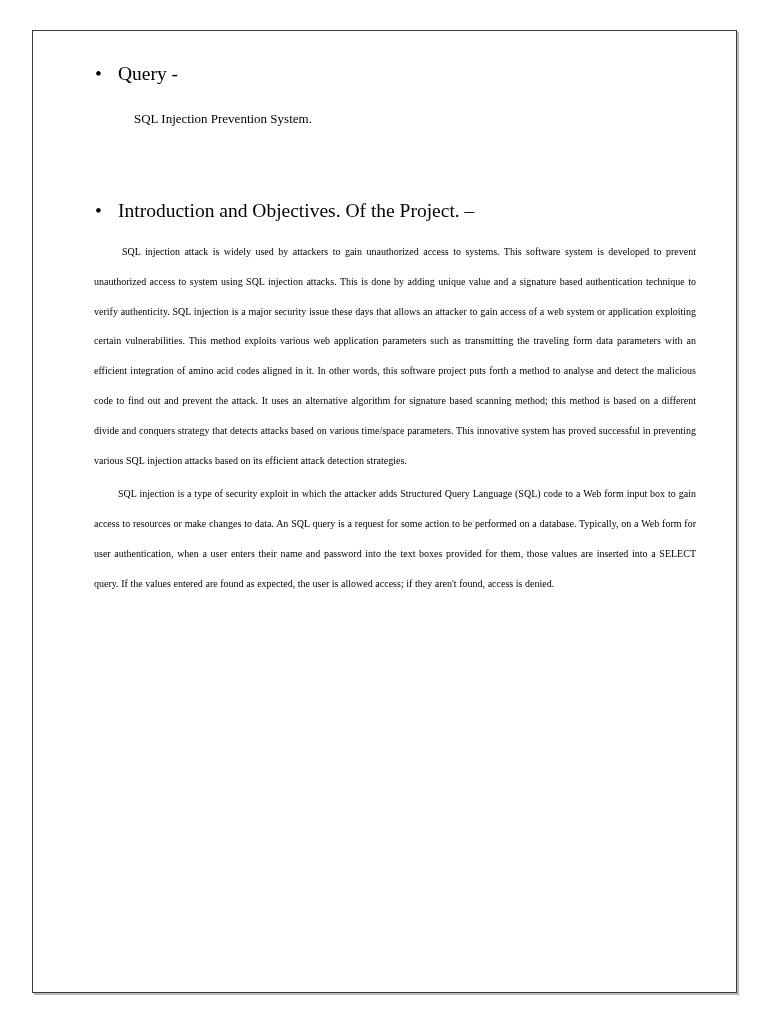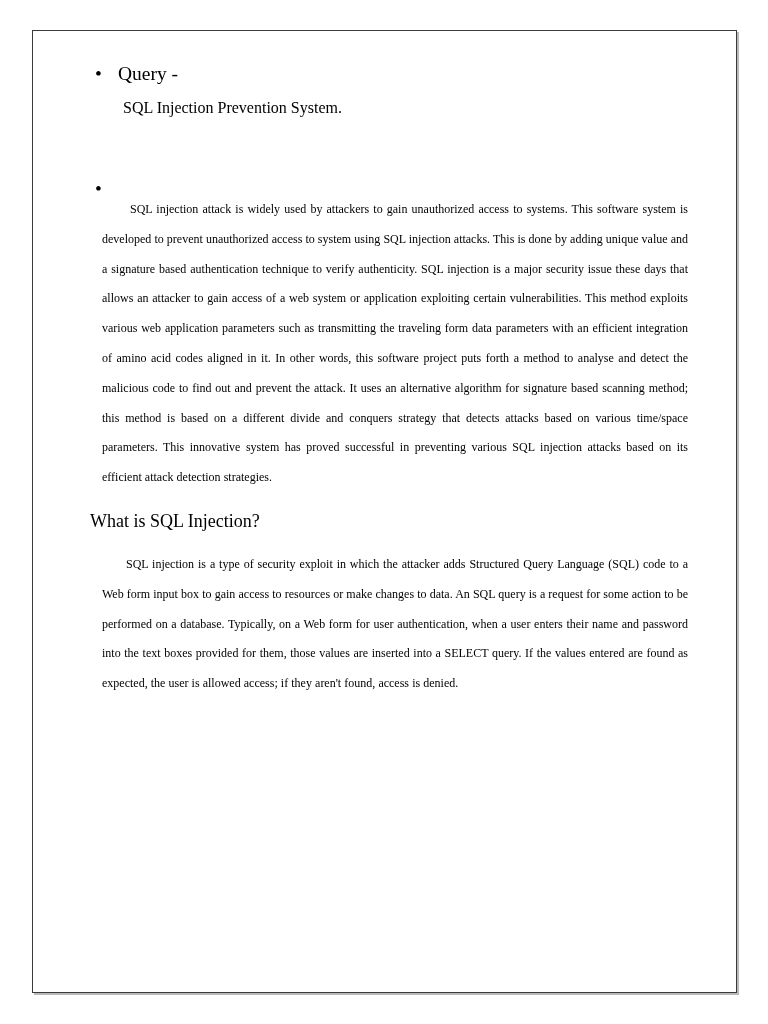--- a/index.html
+++ b/index.html
@@ -55,33 +55,33 @@
   }
   .bullet-heading .bullet-glyph {
     position: absolute;
     left: 5px;
     top: 0;
     font-size: 19.5px;
     line-height: 28px;
   }
 
   .title-value {
-    margin: 5px;
+    margin: 16px;
     padding-left: 28px;
-    font-size: 16px;
+    font-size: 13px;
     line-height: 30px;
   }
 
   .gap-after-title { height: 47px; }
   .gap-after-intro-heading { height: 8px; }
 
   
   .body-para {
-    margin: 12px;
-    font-size: 12px;
+    margin: 4px;
+    font-size: 10px;
     line-height: 29.8px;
     text-align: justify;
     text-indent: 28px;
     -webkit-hyphens: none;
     hyphens: none;
     word-spacing: 0.1px;
   }
 
   .section-subheading {
     margin: 0;
@@ -106,25 +106,25 @@
           <span>Query -</span>
         </div>
         <p class="title-value">SQL Injection Prevention System.</p>
       </div>
 
       <div class="gap-after-title"></div>
 
       <div>
         <div class="bullet-heading">
           <span class="bullet-glyph">•</span>
+          <span>Introduction and Objectives. Of the Project. –</span>
         </div>
         <div class="gap-after-intro-heading"></div>
         <p class="body-para">SQL injection attack is widely used by attackers to gain unauthorized access to systems. This software system is developed to prevent unauthorized access to system using SQL injection attacks. This is done by adding unique value and a signature based authentication technique to verify authenticity. SQL injection is a major security issue these days that allows an attacker to gain access of a web system or application exploiting certain vulnerabilities. This method exploits various web application parameters such as transmitting the traveling form data parameters with an efficient integration of amino acid codes aligned in it. In other words, this software project puts forth a method to analyse and detect the malicious code to find out and prevent the attack. It uses an alternative algorithm for signature based scanning method; this method is based on a different divide and conquers strategy that detects attacks based on various time/space parameters. This innovative system has proved successful in preventing various SQL injection attacks based on its efficient attack detection strategies.</p>
       </div>
 
       <div>
-        <h2 class="section-subheading">What is SQL Injection?</h2>
         <p class="body-para para-indent-small">SQL injection is a type of security exploit in which the attacker adds Structured Query Language (SQL) code to a Web form input box to gain access to resources or make changes to data. An SQL query is a request for some action to be performed on a database. Typically, on a Web form for user authentication, when a user enters their name and password into the text boxes provided for them, those values are inserted into a SELECT query. If the values entered are found as expected, the user is allowed access; if they aren't found, access is denied.</p>
       </div>
 
     </div>
   </div>
 </div>
 
 </body></html>

